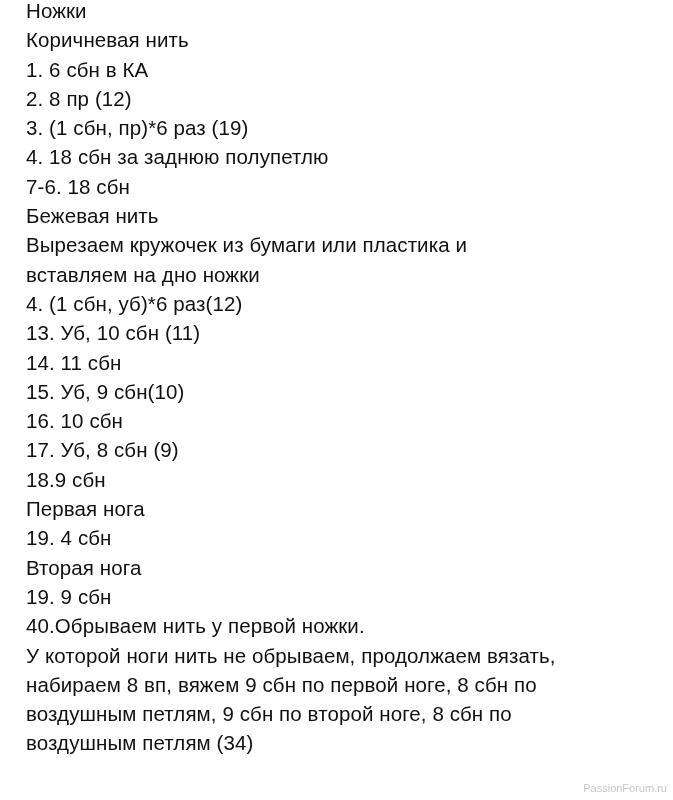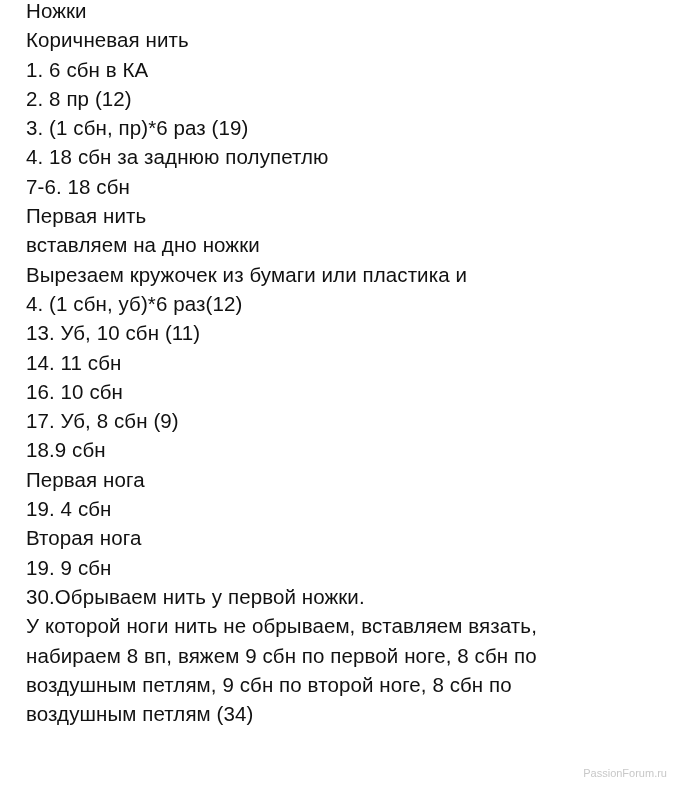--- a/index.html
+++ b/index.html
@@ -1,44 +1,45 @@
 <!DOCTYPE html>
 <html><head>
 <meta charset="utf-8">
 <style>
   html,body{margin:0;padding:0;background:#fff;}
   body{width:673px;height:800px;overflow:hidden;position:relative;font-family:"Liberation Sans",sans-serif;color:#111;}
   .doc{position:absolute;left:26px;top:-4px;width:640px;}
   .line{font-size:20.5px;line-height:29.3px;white-space:nowrap;letter-spacing:0.1px;}
-  .wm{position:absolute;right:6px;bottom:21px;font-size:11px;color:#c8c8c8;}
+  .wm{position:absolute;right:6px;bottom:6px;font-size:11px;color:#c8c8c8;}
 </style>
 </head>
 <body>
 
 <div class="doc">
   <div class="line">Ножки</div>
   <div class="line">Коричневая нить</div>
   <div class="line">1. 6 сбн в КА</div>
   <div class="line">2. 8 пр (12)</div>
   <div class="line">3. (1 сбн, пр)*6 раз (19)</div>
   <div class="line">4. 18 сбн за заднюю полупетлю</div>
   <div class="line">7-6. 18 сбн</div>
-  <div class="line">Первая нить</div>
+  <div class="line">Бежевая нить</div>
+  <div class="line">Вырезаем кружочек из бумаги или пластика и</div>
   <div class="line">вставляем на дно ножки</div>
-  <div class="line">Вырезаем кружочек из бумаги или пластика и</div>
   <div class="line">4. (1 сбн, уб)*6 раз(12)</div>
   <div class="line">13. Уб, 10 сбн (11)</div>
   <div class="line">14. 11 сбн</div>
+  <div class="line">15. Уб, 9 сбн(10)</div>
   <div class="line">16. 10 сбн</div>
   <div class="line">17. Уб, 8 сбн (9)</div>
   <div class="line">18.9 сбн</div>
   <div class="line">Первая нога</div>
   <div class="line">19. 4 сбн</div>
   <div class="line">Вторая нога</div>
   <div class="line">19. 9 сбн</div>
-  <div class="line">30.Обрываем нить у первой ножки.</div>
-  <div class="line">У которой ноги нить не обрываем, вставляем вязать,</div>
+  <div class="line">40.Обрываем нить у первой ножки.</div>
+  <div class="line">У которой ноги нить не обрываем, продолжаем вязать,</div>
   <div class="line">набираем 8 вп, вяжем 9 сбн по первой ноге, 8 сбн по</div>
   <div class="line">воздушным петлям, 9 сбн по второй ноге, 8 сбн по</div>
   <div class="line">воздушным петлям (34)</div>
 </div>
 
 <div class="wm">PassionForum.ru</div>
 
 </body></html>

